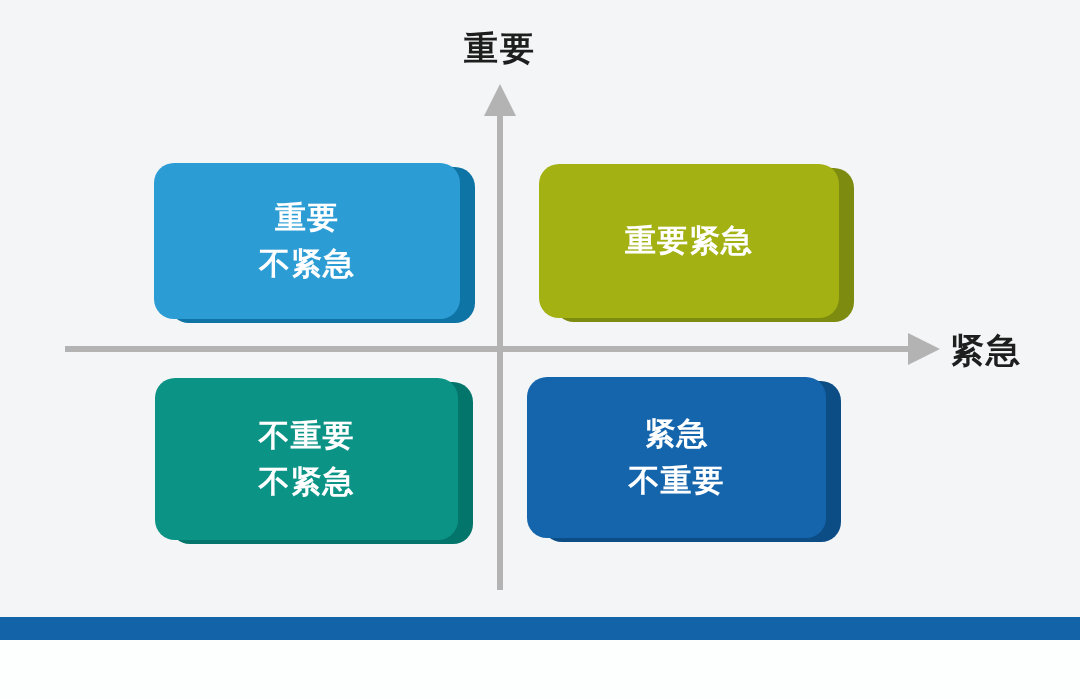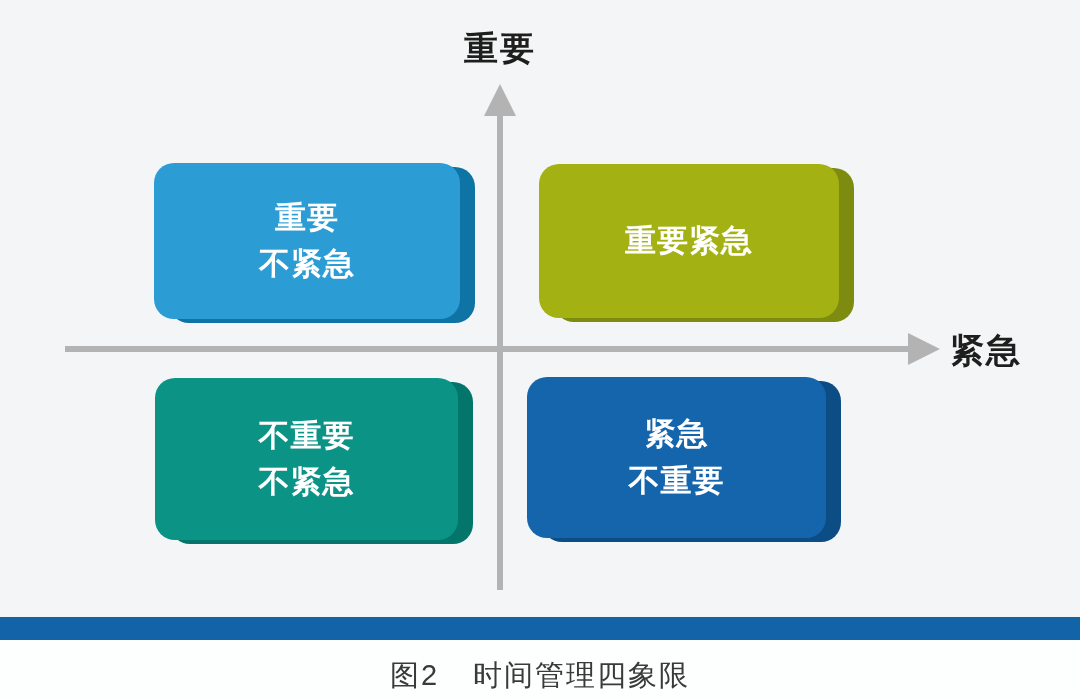--- a/index.html
+++ b/index.html
@@ -158,17 +158,14 @@
 
   <div class="quad q-br" style="--face: #1565AD; --edge: #0D4D85;">
     <div class="q-face">
       <span>紧急</span>
       <span>不重要</span>
     </div>
   </div>
 
   <div class="footer-bar"></div>
   <div class="footer-white"></div>
-  <div class="caption">
-    <span class="cap-label">图2</span><span class="cap-title">时间管理四象限</span>
-  </div>
 
 </div>
 
 </body></html>

